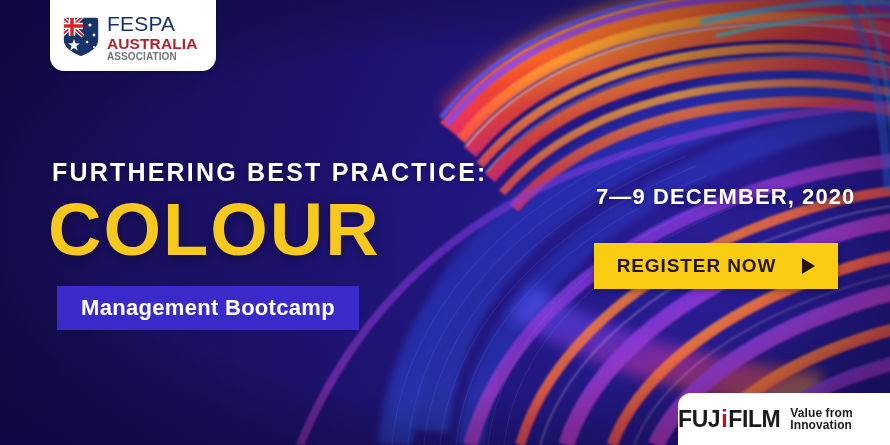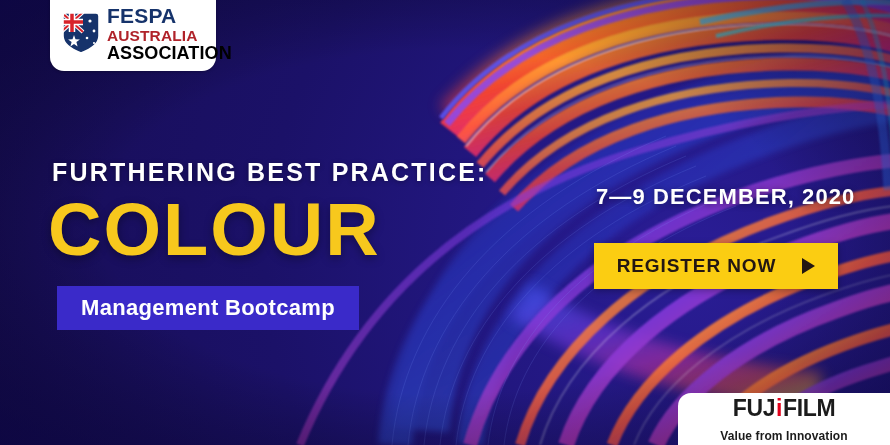--- a/index.html
+++ b/index.html
@@ -43,37 +43,37 @@
   #logo-inner {
     display: flex;
     align-items: center;
     gap: 6px;
     padding-left: 11px;
   }
   .flag-badge { flex: 0 0 auto; display:block; }
   .logo-words { line-height: 1; }
   .logo-fespa {
     font-size: 21px;
-    font-weight: bold;
+    font-weight: normal;
     color: #16336b;
     letter-spacing: .2px;
     display: block;
   }
   .logo-aus {
     font-size: 15.5px;
     font-weight: bold;
     color: #b0232a;
     letter-spacing: .1px;
     display: block;
     margin-top: 2px;
   }
   .logo-assoc {
-    font-size: 18px;
-    font-weight: bold;
-    color: #000000;
+    font-size: 10px;
+    font-weight: bold;
+    color: #737373;
     letter-spacing: .1px;
     display: block;
     margin-top: 1px;
   }
 
   
   #kicker {
     position: absolute;
     left: 52px;
     top: 158px;
@@ -158,21 +158,21 @@
   
   #fujifilm-card {
     position: absolute;
     left: 678px;
     top: 393px;
     width: 212px;
     height: 52px;
     background: #ffffff;
     border-radius: 13px 0 0 0;
     display: flex;
-    flex-direction: column;
+    flex-direction: row;
     align-items: center;
     justify-content: center;
     gap: 10px;
   }
   #fujifilm-wordmark {
     font-size: 23px;
     font-weight: bold;
     color: #1b1b1b;
     letter-spacing: -.4px;
     line-height: 1;

